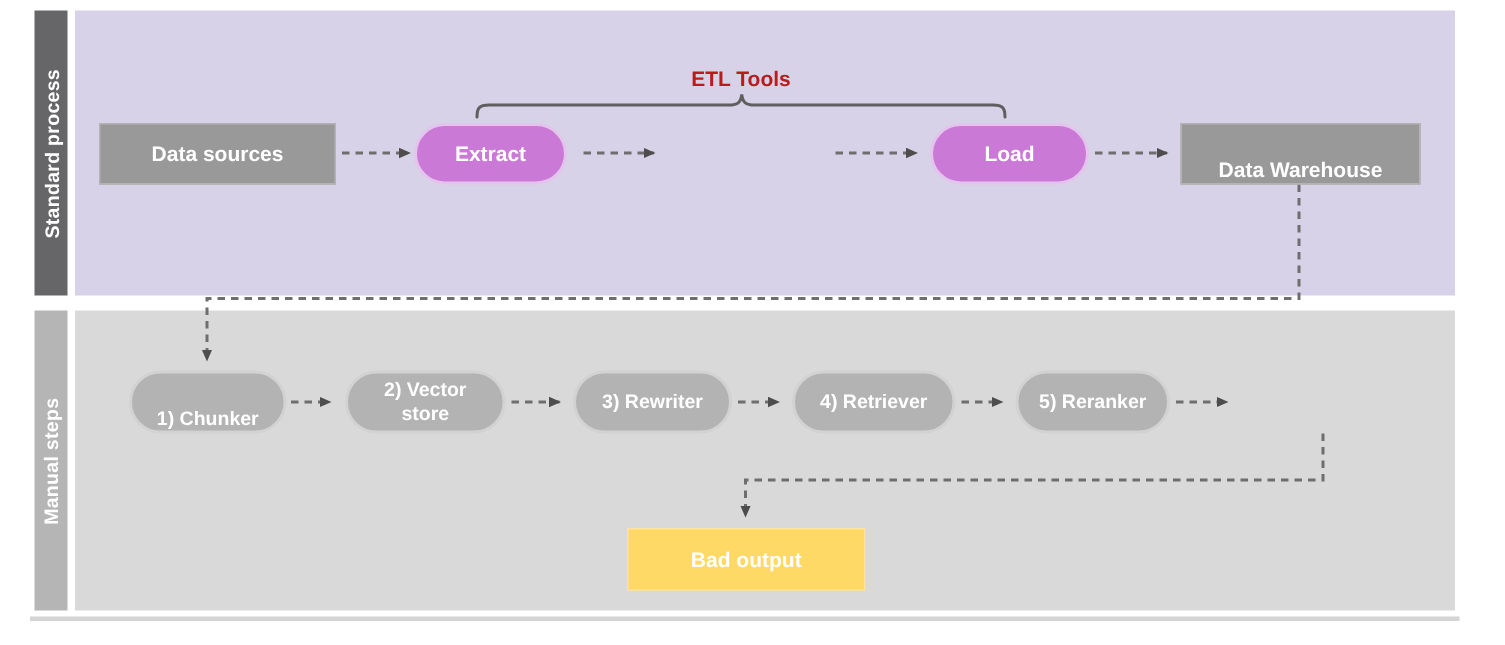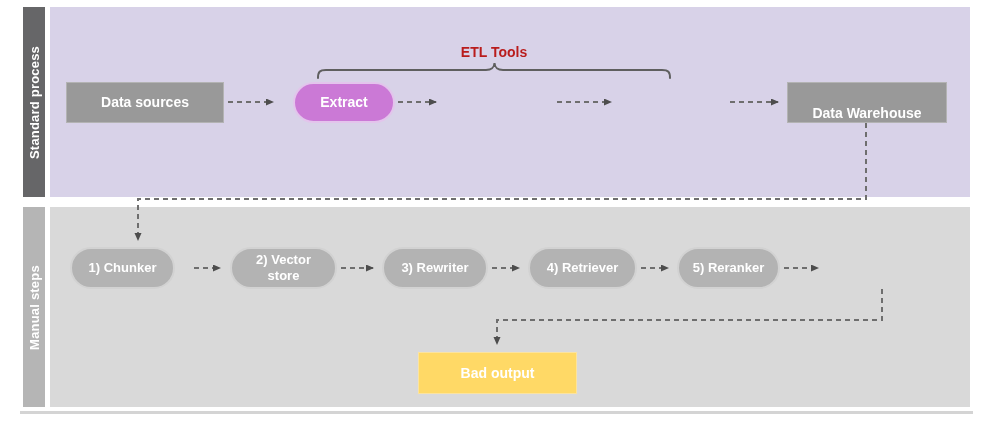--- a/index.html
+++ b/index.html
@@ -38,26 +38,26 @@
   .pill-gray {
     background:#b3b3b3; border:2px solid #d2d2d2; border-radius:22px; font-size:13px;
     top:247px; height:42px; padding:0 8px;
   }
   .rect-yellow {
     background:#ffd966; border:1px solid #fbe3a0; font-size:14px;
     top:352px; height:42px;
   }
 
   .n-data-sources   { left:66px;  width:158px; }
-  .n-extract        { left:293px; width:102px;text-align:center; }
+  .n-extract        { left:276px; width:102px;text-align:center; }
   .n-transform      { left:448px; width:105px; }
   .n-load           { left:620px; width:106px; }
   .n-data-warehouse { left:787px; width:160px;align-items:flex-end; }
 
-  .n-chunker      { left:70px;  width:105px; }
+  .n-chunker      { left:86px;  width:105px;align-items:flex-end; }
   .n-vector-store { left:230px; width:107px; }
   .n-rewriter     { left:382px; width:106px; }
   .n-retriever    { left:528px; width:109px; }
   .n-reranker     { left:677px; width:103px;align-items:center; }
   .n-consolidator { left:827px; width:110px; }
 
   .n-bad-output { left:418px; width:159px; }
 
   .brace-label {
     position:absolute; left:414px; top:44px; width:160px; text-align:center;
@@ -105,20 +105,23 @@
   </svg>
 
   <div class="brace-label">ETL Tools</div>
 
   <div class="node rect-gray n-data-sources">
     <span>Data sources</span>
   </div>
   <div class="node pill-purple n-extract">
     <span>Extract</span>
   </div>
+  <div class="node pill-purple n-load">
+    <span>Load</span>
+  </div>
   <div class="node rect-gray n-data-warehouse">
     <span>Data Warehouse</span>
   </div>
 
   <div class="node pill-gray n-chunker">
     <span>1) Chunker</span>
   </div>
   <div class="node pill-gray n-vector-store">
     <span>2) Vector store</span>
   </div>

